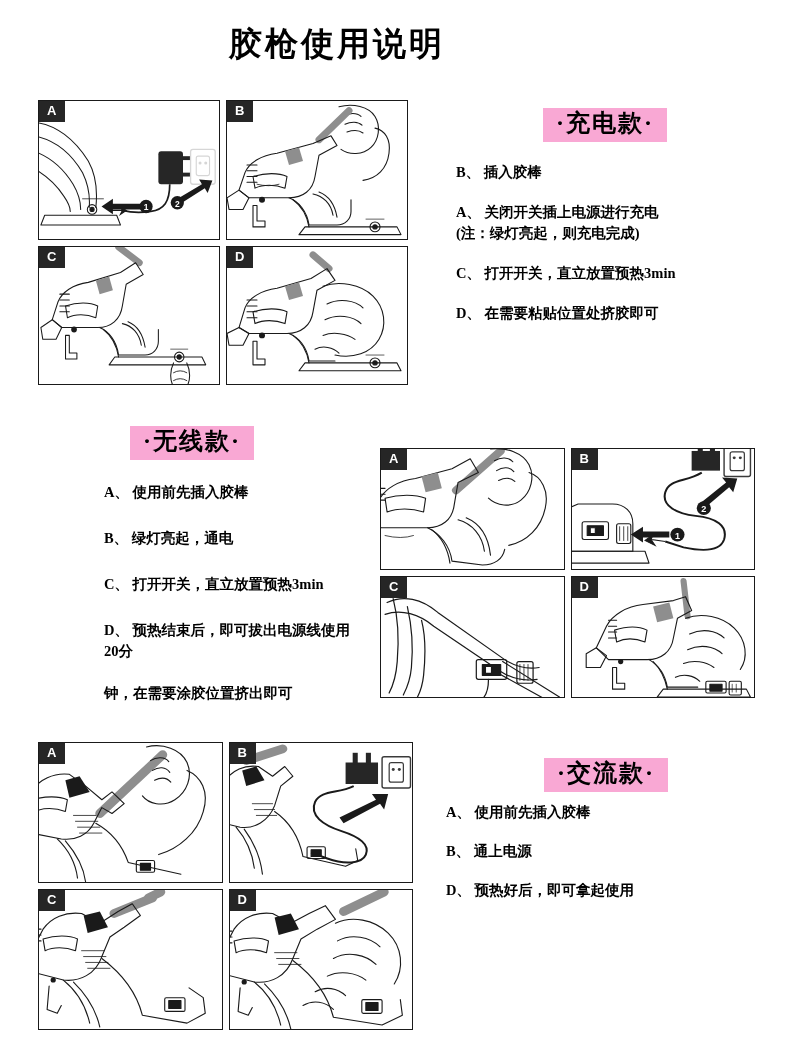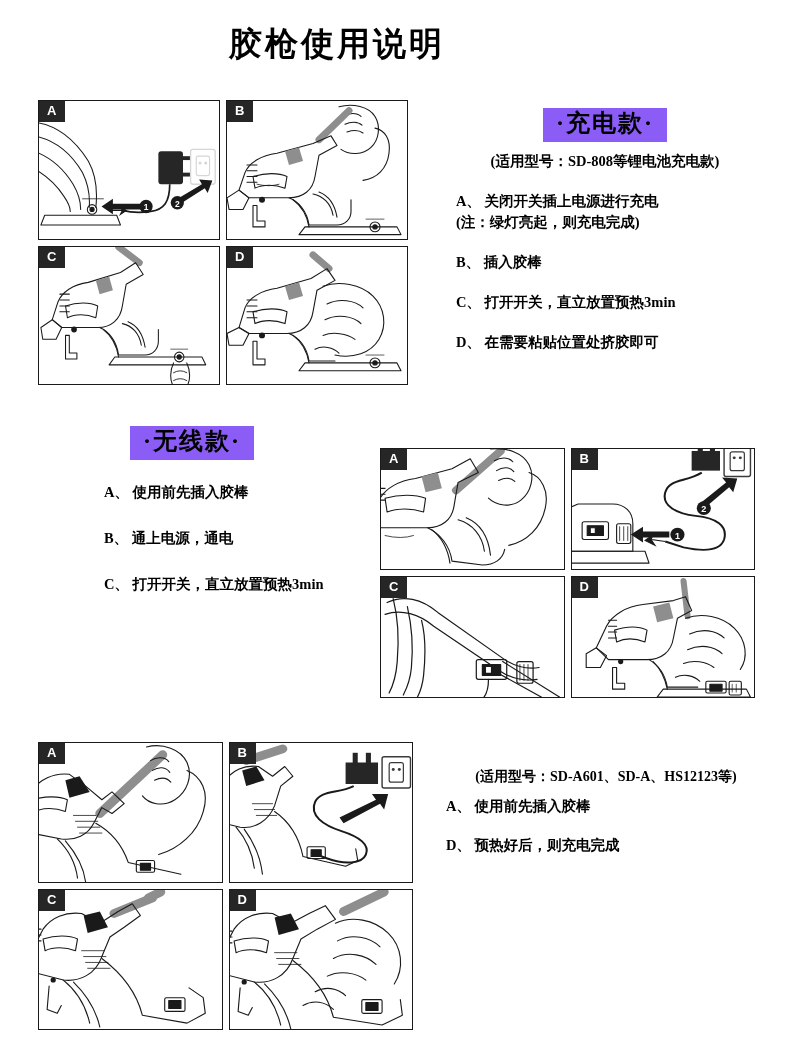--- a/index.html
+++ b/index.html
@@ -64,21 +64,21 @@
   .section {
     position: absolute;
   }
   #sec-charge   { left: 432px; top: 108px; width: 346px; }
   #sec-wireless { left: 22px;  top: 426px; width: 340px; }
   #sec-ac       { left: 432px; top: 758px; width: 348px; }
 
   .badge-wrap { text-align: center; }
   .badge {
     display: inline-block;
-    background: #8b5cf6;
+    background: #f9a8d4;
     font-size: 24px;
     font-weight: bold;
     letter-spacing: 2px;
     padding: 2px 13px 4px 13px;
     line-height: 1.15;
     font-family: "Liberation Serif", "DejaVu Serif", serif;
   }
 
   .model {
     text-align: center;
@@ -256,38 +256,40 @@
           </g>
         </svg>
       </div>
     </div>
   </div>
 
   <div class="section" id="sec-charge">
     <div class="badge-wrap">
       <span class="badge">·充电款·</span>
     </div>
-    <div class="model">(适用型号：SD-808等锂电池充电款)</div>
     <div class="steps">
+      <div class="step">B、 插入胶棒</div>
       <div class="step">A、 关闭开关插上电源进行充电
       (注：绿灯亮起，则充电完成)</div>
-      <div class="step">B、 插入胶棒</div>
       <div class="step">C、 打开开关，直立放置预热3min</div>
       <div class="step">D、 在需要粘贴位置处挤胶即可</div>
     </div>
   </div>
 
   <div class="section" id="sec-wireless">
     <div class="badge-wrap">
       <span class="badge">·无线款·</span>
     </div>
     <div class="steps">
       <div class="step">A、 使用前先插入胶棒</div>
-      <div class="step">B、 通上电源，通电</div>
+      <div class="step">B、 绿灯亮起，通电</div>
       <div class="step">C、 打开开关，直立放置预热3min</div>
+      <div class="step">D、 预热结束后，即可拔出电源线使用20分
+
+      钟，在需要涂胶位置挤出即可</div>
     </div>
   </div>
 
   <div class="panel-grid" id="grid-wireless">
 
     <div class="panel">
       <div class="panel-label">A</div>
       <div class="panel-art">
         <svg viewBox="0 0 180 122" preserveAspectRatio="none">
           <g fill="none" stroke="#1a1a1a" stroke-width="1.1" stroke-linecap="round" stroke-linejoin="round">
@@ -521,20 +523,23 @@
             <path d="M96 88 C 108 82, 124 84, 134 92"></path>
             <path d="M84 104 C 94 98, 106 100, 114 108"></path>
             <path d="M72 118 C 82 112, 94 114, 102 122"></path>
           </g>
         </svg>
       </div>
     </div>
   </div>
 
   <div class="section" id="sec-ac">
-    <div class="model">(适用型号：SD-A601、SD-A、HS12123等)</div>
+    <div class="badge-wrap">
+      <span class="badge">·交流款·</span>
+    </div>
     <div class="steps">
       <div class="step">A、 使用前先插入胶棒</div>
-      <div class="step">D、 预热好后，则充电完成</div>
+      <div class="step">B、 通上电源</div>
+      <div class="step">D、 预热好后，即可拿起使用</div>
     </div>
   </div>
 
 </div>
 
 </body></html>

